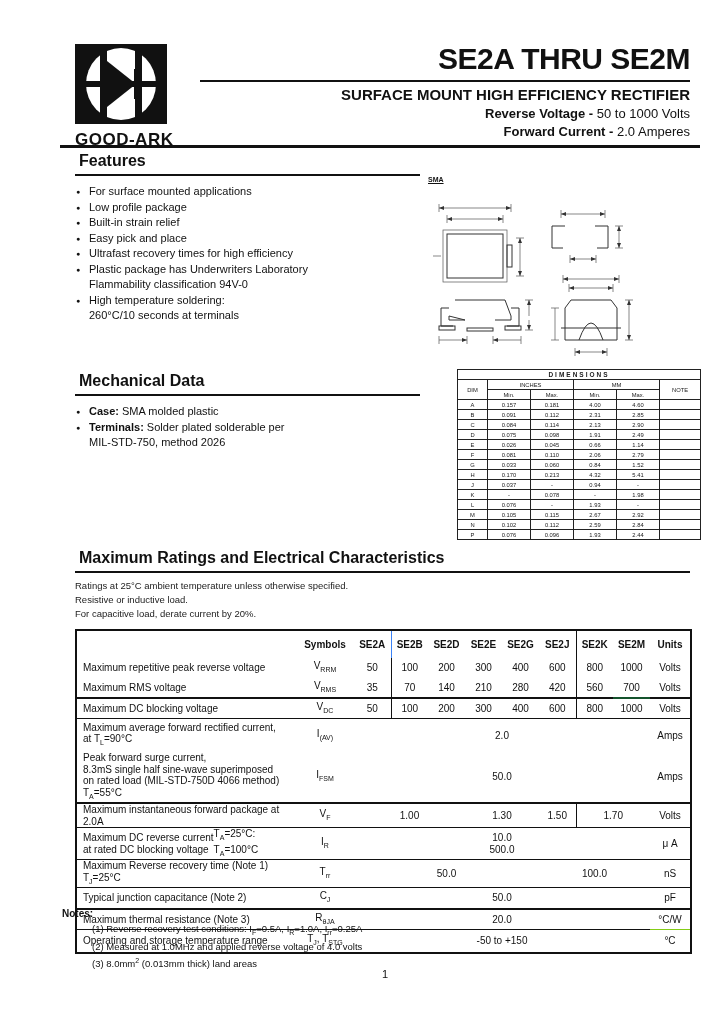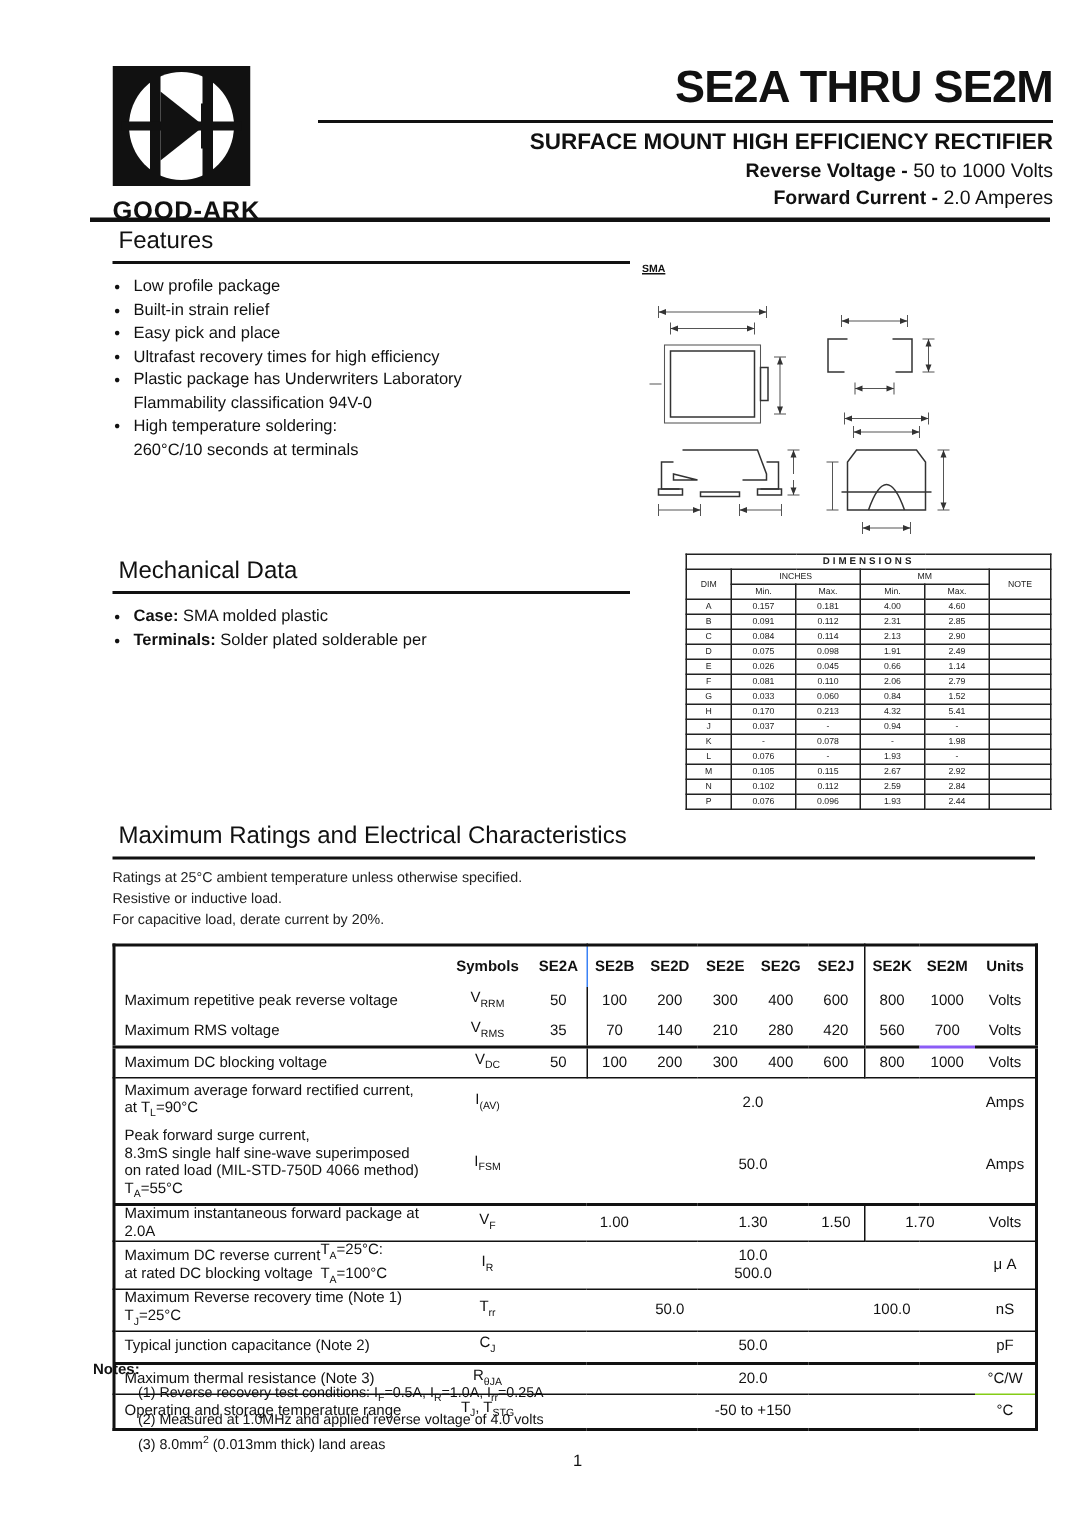--- a/index.html
+++ b/index.html
@@ -10,21 +10,21 @@
   
   .brand-text{font-size:17px;font-weight:bold;letter-spacing:.5px;margin-top:2px;}
   .doc-title{font-size:30px;font-weight:bold;letter-spacing:-.5px;text-align:right;}
   .title-rule{height:2px;background:#111;}
   .doc-subtitle{font-size:15px;font-weight:bold;text-align:right;margin-top:4px;}
   .spec-line{font-size:13px;text-align:right;margin-top:3px;}
   .spec-line b{font-weight:bold;}
   .rule-thick{height:3px;background:#111;}
 
   
-  .sec-h{font-size:16px;font-weight:normal;}
+  .sec-h{font-size:16px;font-weight:bold;}
   .sec-rule{height:2px;background:#111;margin-top:4px;}
 
   
   .blist{margin-top:8px;}
   .bullet{position:relative;padding-left:14px;font-size:11px;line-height:15.5px;}
   .bullet .dot{position:absolute;left:1px;top:0;font-size:7px;line-height:15.5px;}
   .cont{padding-left:14px;font-size:11px;line-height:15.5px;}
   .blab{font-weight:bold;}
 
   
@@ -67,34 +67,35 @@
       <ellipse cx="46" cy="40" rx="35" ry="36" fill="#fff"></ellipse>
       <rect x="25" y="2" width="7" height="76" fill="#111"></rect>
       <rect x="60" y="2" width="7" height="76" fill="#111"></rect>
       <rect x="6" y="37" width="80" height="6" fill="#111"></rect>
       <polygon points="32,17 32,63 61,40" fill="#111"></polygon>
       <rect x="59" y="25" width="7" height="30" fill="#111"></rect>
     </svg>
     <div class="brand-text">GOOD-ARK</div>
   </div>
 
-  <div class="abs" style="left:212px;top:42px;width:490px;">
+  <div class="abs" style="left:200px;top:42px;width:490px;">
     <div class="doc-title">SE2A THRU SE2M</div>
     <div class="title-rule" style="margin-top:4px;"></div>
     <div class="doc-subtitle">SURFACE MOUNT HIGH EFFICIENCY RECTIFIER</div>
     <div class="spec-line"><b>Reverse Voltage -</b><span> 50 to 1000 Volts</span></div>
     <div class="spec-line"><b>Forward Current -</b><span>  2.0 Amperes</span></div>
   </div>
 
   <div class="abs rule-thick" style="left:60px;top:145px;width:640px;"></div>
 
   <div class="abs" style="left:75px;top:152px;width:345px;">
     <div class="sec-h" style="padding-left:4px;">Features</div>
     <div class="sec-rule"></div>
     <div class="blist" id="features-list">
+        <div class="bullet"><span class="dot">●</span>For surface mounted applications</div>
         <div class="bullet"><span class="dot">●</span>Low profile package</div>
         <div class="bullet"><span class="dot">●</span>Built-in strain relief</div>
         <div class="bullet"><span class="dot">●</span>Easy pick and place</div>
         <div class="bullet"><span class="dot">●</span>Ultrafast recovery times for high efficiency</div>
         <div class="bullet"><span class="dot">●</span>Plastic package has Underwriters Laboratory</div>
         <div class="cont">Flammability classification 94V-0</div>
         <div class="bullet"><span class="dot">●</span>High temperature soldering:</div>
         <div class="cont">260°C/10 seconds at terminals</div>
       </div>
   </div>
@@ -154,20 +155,21 @@
       </g>
     </svg>
   </div>
 
   <div class="abs" style="left:75px;top:372px;width:345px;">
     <div class="sec-h" style="padding-left:4px;">Mechanical Data</div>
     <div class="sec-rule"></div>
     <div class="blist" id="mech-list">
         <div class="bullet"><span class="dot">●</span><span class="blab">Case:</span> SMA molded plastic</div>
         <div class="bullet"><span class="dot">●</span><span class="blab">Terminals:</span> Solder plated solderable per</div>
+        <div class="cont">MIL-STD-750, method 2026</div>
       </div>
   </div>
 
   <div class="abs" style="left:457px;top:369px;">
     <table class="dims" id="dims-table">
         <colgroup>
           <col style="width:30px">
           <col style="width:43px">
           <col style="width:43px">
           <col style="width:43px">
@@ -358,21 +360,21 @@
           <tr style="height:20px">
             <td class="lbl" style="border-bottom:2px solid #111;">Maximum RMS voltage</td>
             <td class="sym" style="border-bottom:2px solid #111;">V<sub>RMS</sub></td>
             <td colspan="1" style="border-bottom:2px solid #111;border-right:1px solid #111;">35</td>
             <td colspan="1" style="border-bottom:2px solid #111;">70</td>
             <td colspan="1" style="border-bottom:2px solid #111;">140</td>
             <td colspan="1" style="border-bottom:2px solid #111;">210</td>
             <td colspan="1" style="border-bottom:2px solid #111;">280</td>
             <td colspan="1" style="border-bottom:2px solid #111;border-right:1px solid #111;">420</td>
             <td colspan="1" style="border-bottom:2px solid #111;">560</td>
-            <td colspan="1" style="border-bottom:2px solid #8b5cf6;margin-top:36px;">700</td>
+            <td colspan="1" style="border-bottom:2px solid #14532d;margin-top:36px;">700</td>
             <td style="border-bottom:2px solid #111;">Volts</td>
           </tr>
           <tr style="height:20px">
             <td class="lbl" style="border-bottom:1px solid #111;">Maximum DC blocking voltage</td>
             <td class="sym" style="border-bottom:1px solid #111;">V<sub>DC</sub></td>
             <td colspan="1" style="border-bottom:1px solid #111;border-right:1px solid #111;">50</td>
             <td colspan="1" style="border-bottom:1px solid #111;">100</td>
             <td colspan="1" style="border-bottom:1px solid #111;">200</td>
             <td colspan="1" style="border-bottom:1px solid #111;">300</td>
             <td colspan="1" style="border-bottom:1px solid #111;">400</td>

